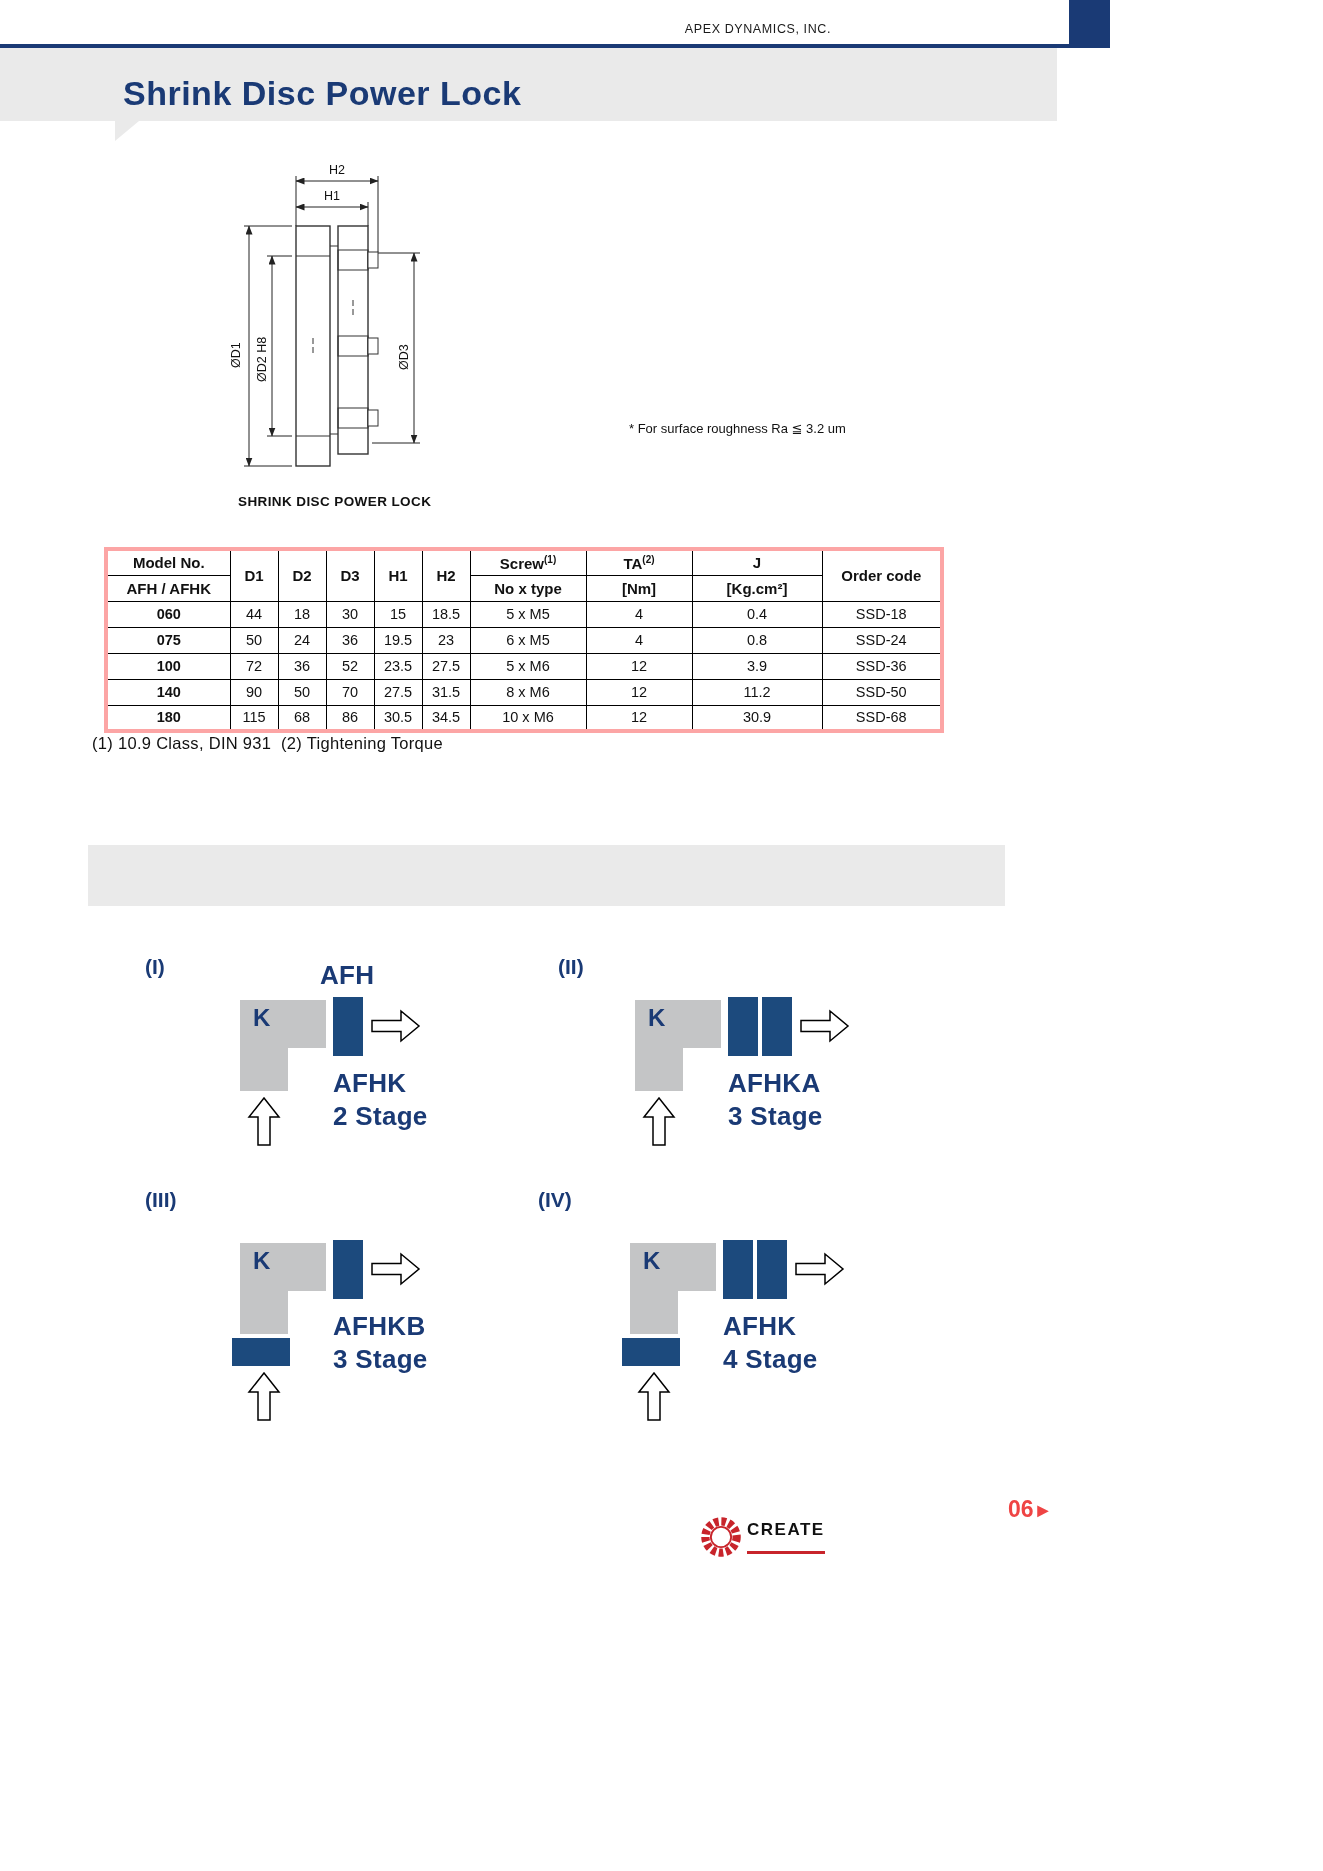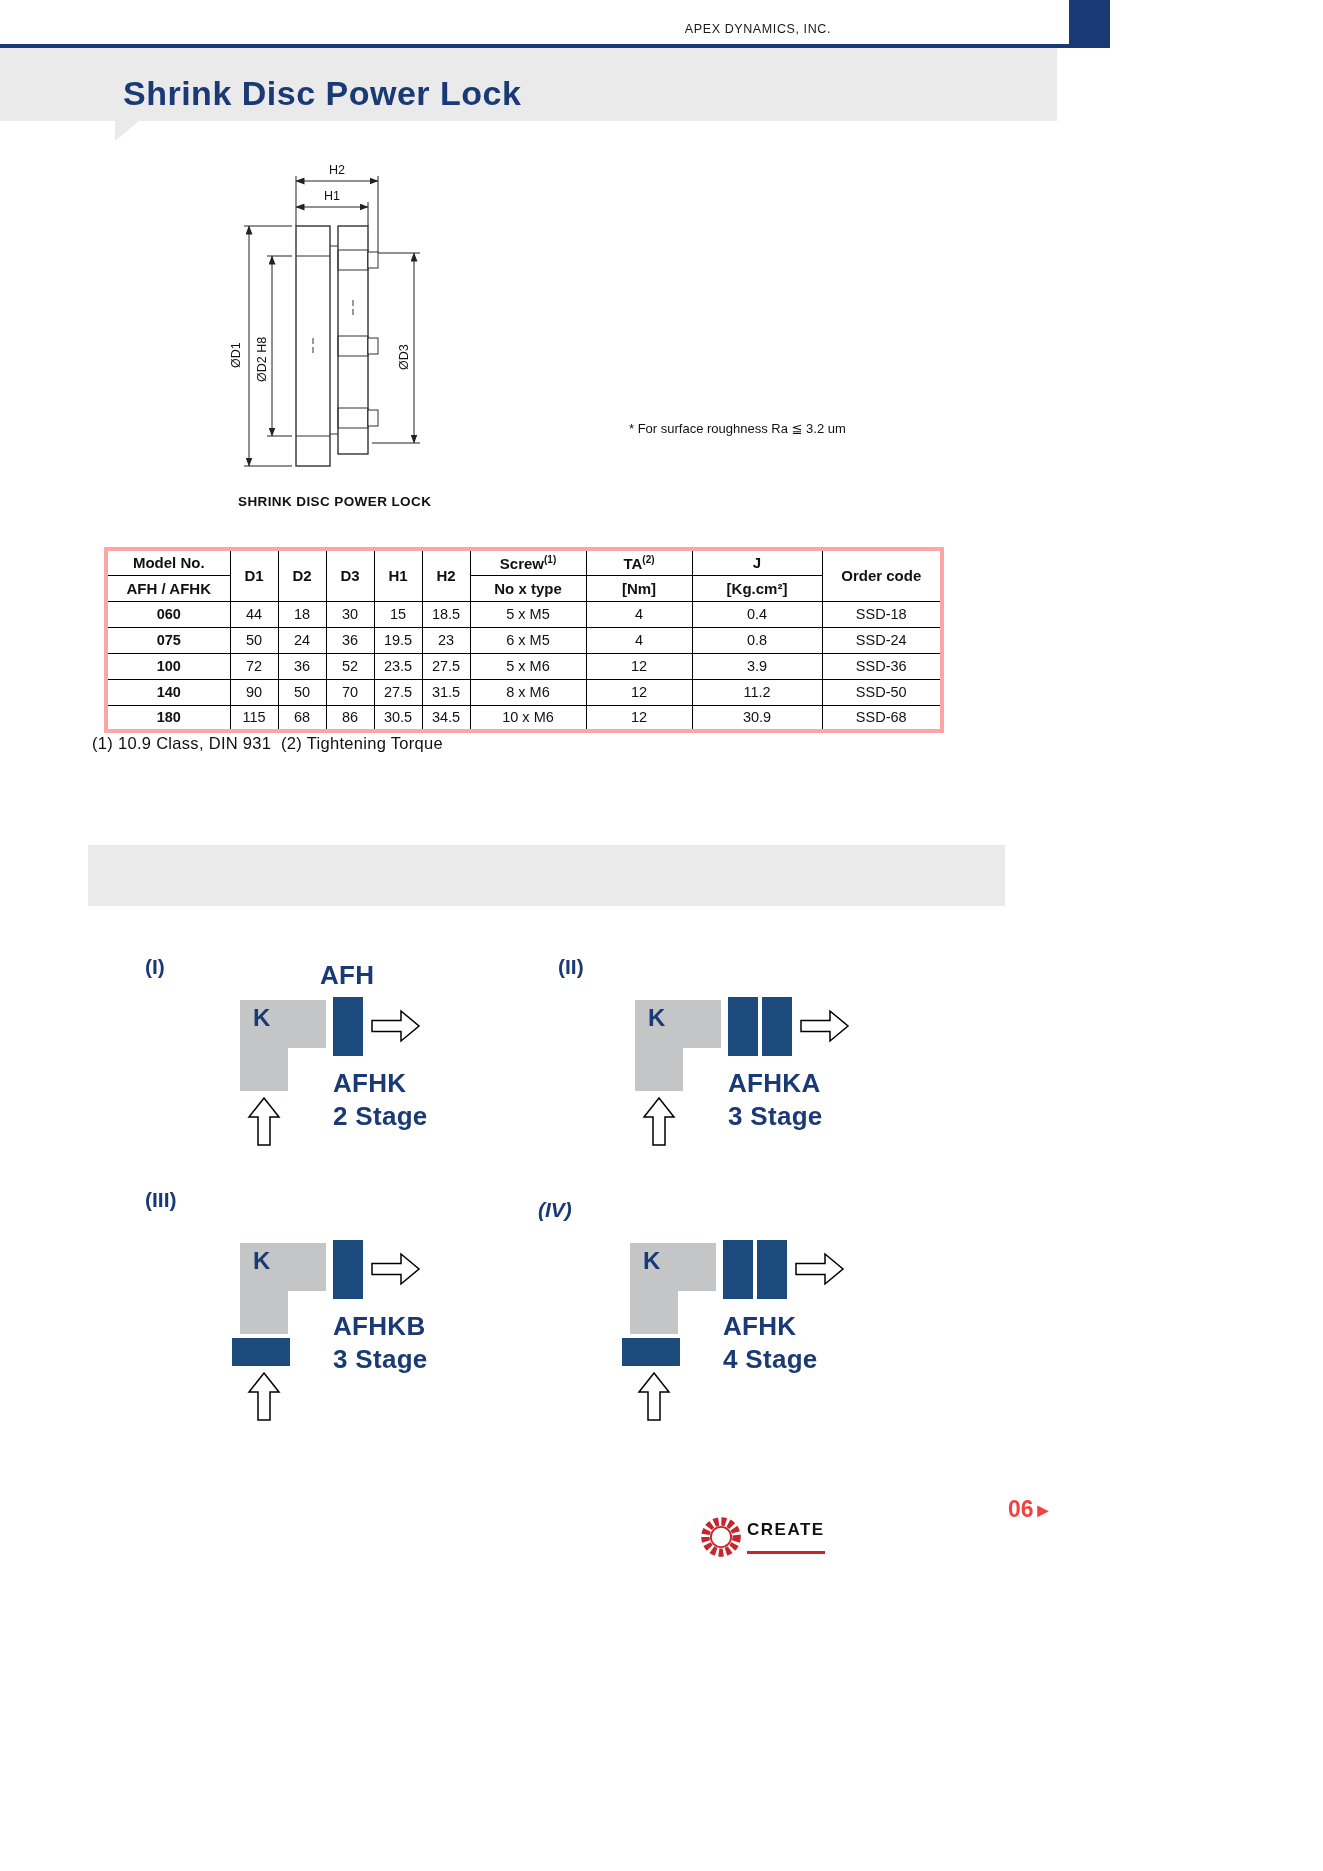--- a/index.html
+++ b/index.html
@@ -268,21 +268,21 @@
     </svg>
     <div class="blue-bar" style="left:92px; top:155px;"></div>
     <div class="dlabel" style="left:193px; top:128px;">AFHKB</div>
     <div class="dlabel" style="left:193px; top:161px;">3 Stage</div>
     <svg class="arrow-svg" style="left:107px; top:189px;" width="34" height="50" viewBox="0 0 34 50">
       <polygon points="17,1 32,20 23,20 23,48 11,48 11,20 2,20" fill="#fff" stroke="#000" stroke-width="1.5"></polygon>
     </svg>
   </div>
 
   <div class="diagram" style="left:530px; top:1183px; width:360px; height:250px;">
-    <div class="numeral" style="left:8px; top:15px;font-style:italic;">(IV)</div>
+    <div class="numeral" style="left:8px; top:5px;">(IV)</div>
     <div class="gray-top" style="left:100px; top:60px;"></div>
     <div class="gray-col" style="left:100px; top:108px;"></div>
     <div class="k-label" style="left:113px; top:64px;">K</div>
     <div class="blue-block" style="left:193px; top:57px;"></div>
     <div class="blue-block" style="left:227px; top:57px;"></div>
     <svg class="arrow-svg" style="left:265px; top:69px;" width="50" height="34" viewBox="0 0 50 34">
       <polygon points="1,11.5 30,11.5 30,2 48,17 30,32 30,22.5 1,22.5" fill="#fff" stroke="#000" stroke-width="1.5"></polygon>
     </svg>
     <div class="blue-bar" style="left:92px; top:155px;"></div>
     <div class="dlabel" style="left:193px; top:128px;">AFHK</div>

